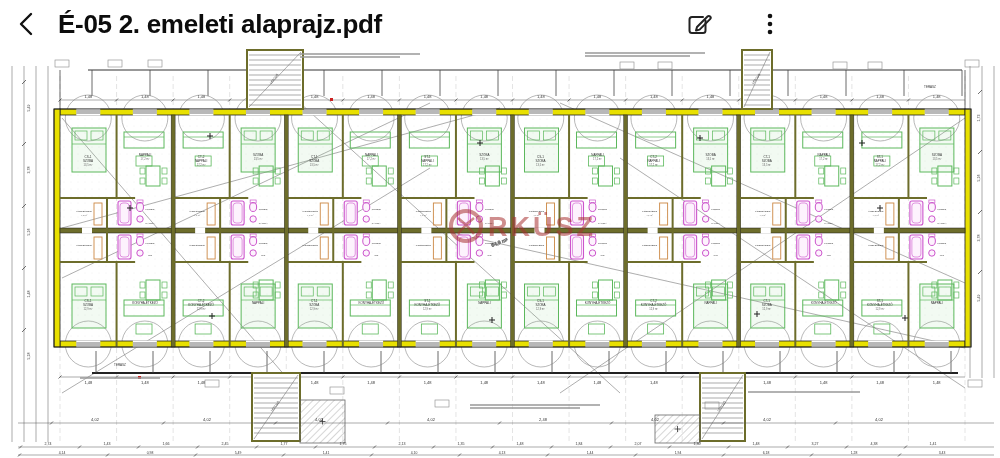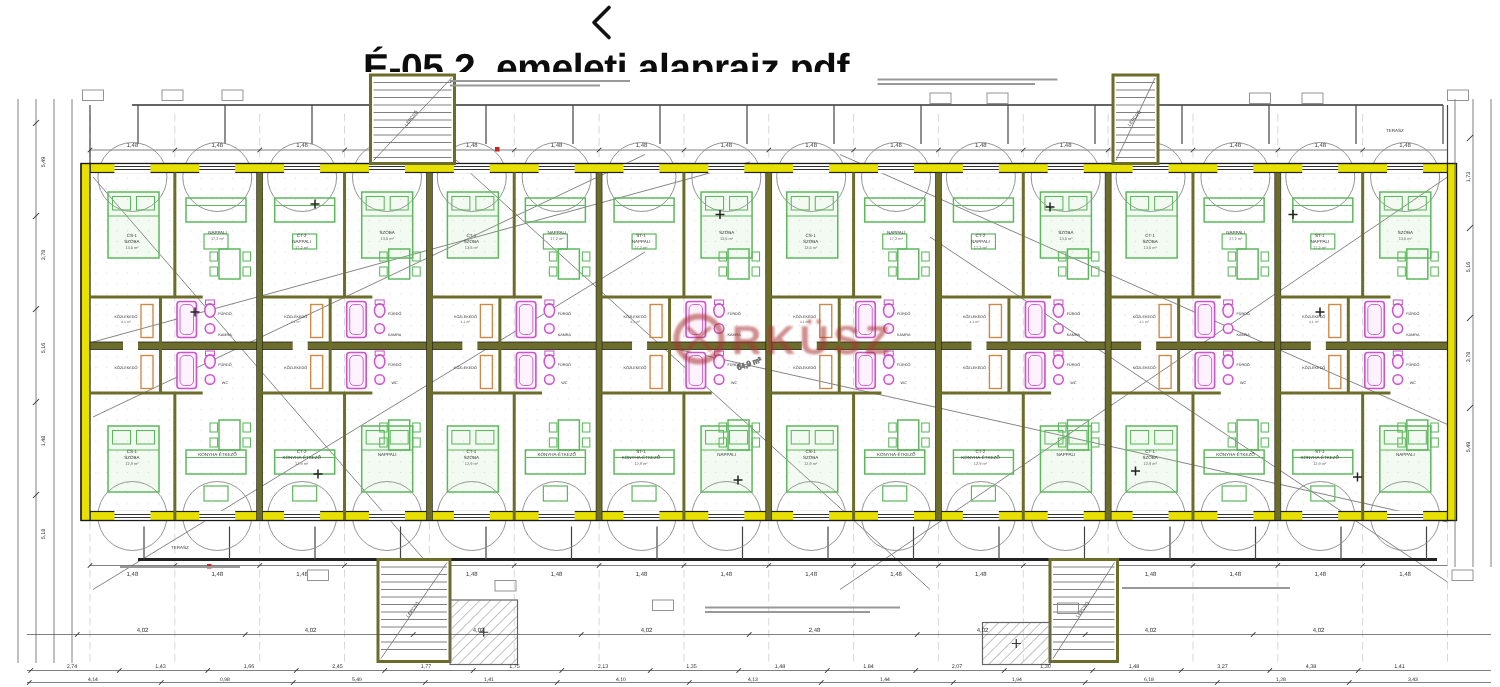--- a/index.html
+++ b/index.html
@@ -1,20 +1,20 @@
 <!DOCTYPE html>
 <html><head>
 <meta charset="utf-8">
 <style>
   html,body{margin:0;padding:0;background:#ffffff;}
   #app{position:relative;width:1000px;height:458px;background:#fff;overflow:hidden;
        font-family:"Liberation Sans",sans-serif;}
   
   #header{position:absolute;top:0;left:0;width:800px;height:48px;background:#fff;
-          display:flex;align-items:center;flex-direction:column;}
+          display:flex;align-items:center;}
   #back-btn{width:44px;height:44px;display:flex;align-items:center;justify-content:center;
             margin-left:6px;cursor:pointer;}
   #title{font-size:26px;font-weight:700;color:#0c0c0c;letter-spacing:-0.3px;
          margin-left:8px;white-space:nowrap;flex:1;}
   .hicon{width:44px;height:44px;display:flex;align-items:center;justify-content:center;cursor:pointer;}
   #edit-btn{margin-right:26px;}
   #menu-btn{margin-right:8px;}
   
   #plan-wrap{position:absolute;top:48px;left:0;width:1000px;height:410px;background:#fff;}
   svg text{font-family:"Liberation Sans",sans-serif;}

